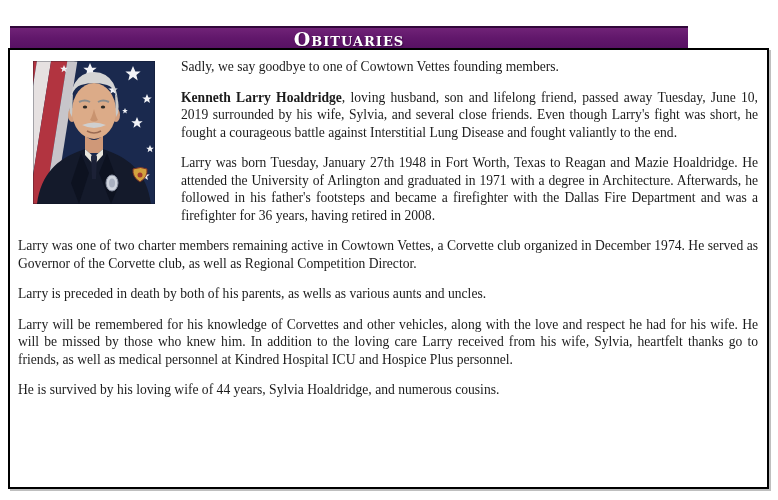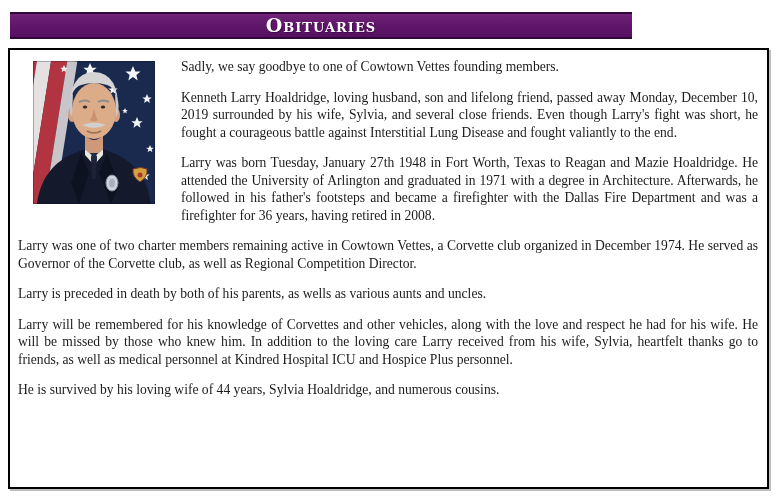--- a/index.html
+++ b/index.html
@@ -11,22 +11,22 @@
     position: relative;
     width: 778px;
     height: 500px;
     background: #ffffff;
     overflow: hidden;
     font-family: "Liberation Serif", serif;
   }
   .header-bar {
     position: absolute;
     left: 10px;
-    top: 12px;
-    width: 622px;
+    top: 26px;
+    width: 678px;
     height: 27px;
     box-sizing: border-box;
     background: linear-gradient(180deg, #702377 0%, #61176b 45%, #551061 100%);
     border-top: 2px solid #31083a;
     border-bottom: 2px solid #31083a;
     display: flex;
     align-items: center;
     justify-content: center;
   }
   .header-title {
@@ -61,21 +61,21 @@
     display: block;
   }
   .article-box p {
     margin: 0 0 13px 0;
     font-size: 13.6px;
     line-height: 17.5px;
     color: #1b1b1b;
     text-align: justify;
   }
   .article-box p b {
-    font-weight: normal;
+    font-weight: bold;
     margin-top: 32px;
   }
 </style>
 </head>
 <body>
 
 <div class="page">
 
   <div class="header-bar">
     <h1 class="header-title">Obituaries</h1>
@@ -171,21 +171,21 @@
         <path d="M49,64 Q61,59 73,64 Q61,70 49,64 Z" fill="#cfcfcf"></path>
 
         <path d="M54,70 Q61,74 68,70" stroke="#9a6a52" stroke-width="1.5" fill="none"></path>
       </g>
 
       <rect x="0" y="0" width="122" height="143" fill="none" stroke="#0c1021" stroke-width="1" opacity="0.6"></rect>
     </svg>
 
     <p><span>Sadly, we say goodbye to one of Cowtown Vettes founding members.</span></p>
 
-    <p><b>Kenneth Larry Hoaldridge</b><span>, loving husband, son and lifelong friend, passed away Monday, December 10, 2019 surrounded by his wife, Sylvia, and several close friends. Even though Larry's fight was short, he fought a courageous battle against Interstitial Lung Disease and fought valiantly to the end.</span></p>
+    <p><b>Kenneth Larry Hoaldridge</b><span>, loving husband, son and lifelong friend, passed away Tuesday, June 10, 2019 surrounded by his wife, Sylvia, and several close friends. Even though Larry's fight was short, he fought a courageous battle against Interstitial Lung Disease and fought valiantly to the end.</span></p>
 
     <p><span>Larry was born Tuesday, January 27th 1948 in Fort Worth, Texas to Reagan and Mazie Hoaldridge. He attended the University of Arlington and graduated in 1971 with a degree in Architecture. Afterwards, he followed in his father's footsteps and became a firefighter with the Dallas Fire Department and was a firefighter for 36 years, having retired in 2008.</span></p>
 
 
     <p><span>Larry was one of two charter members remaining active in Cowtown Vettes, a Corvette club organized in December 1974. He served as Governor of the Corvette club, as well as Regional Competition Director.</span></p>
 
     <p><span>Larry is preceded in death by both of his parents, as wells as various aunts and uncles.</span></p>
 
     <p><span>Larry will be remembered for his knowledge of Corvettes and other vehicles, along with the love and respect he had for his wife. He will be missed by those who knew him. In addition to the loving care Larry received from his wife, Sylvia, heartfelt thanks go to friends, as well as medical personnel at Kindred Hospital ICU and Hospice Plus personnel.</span></p>
 

